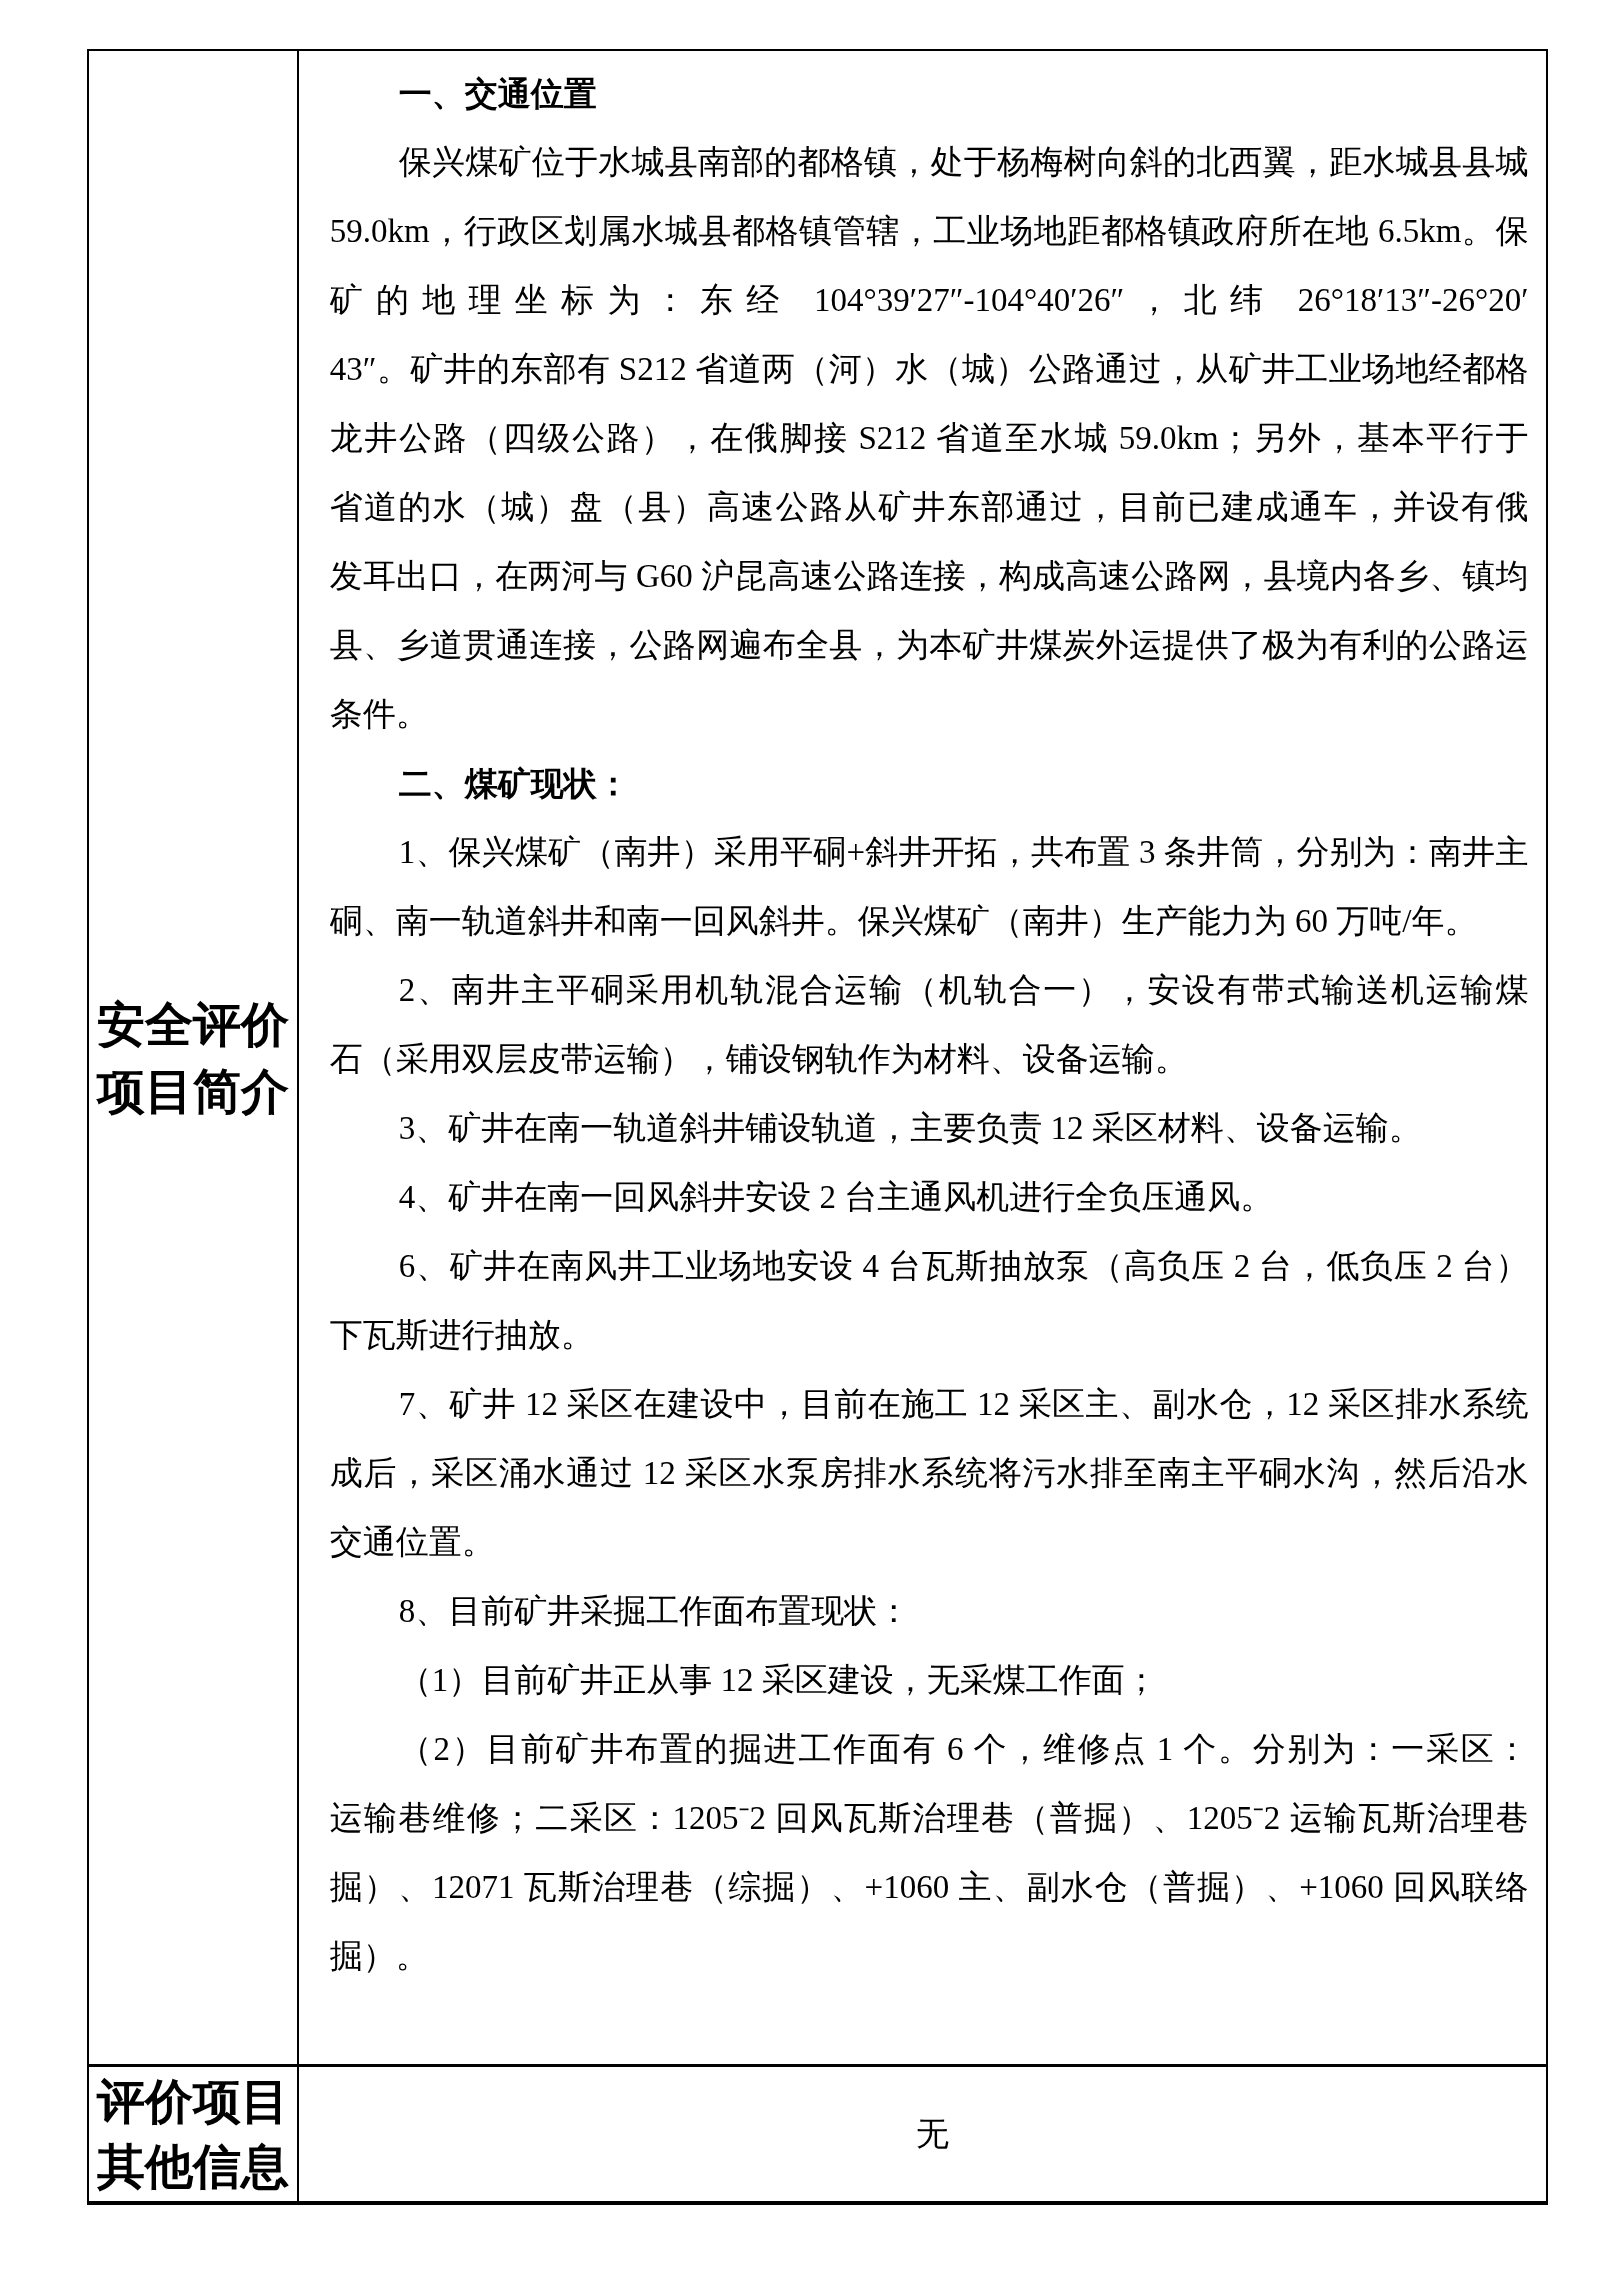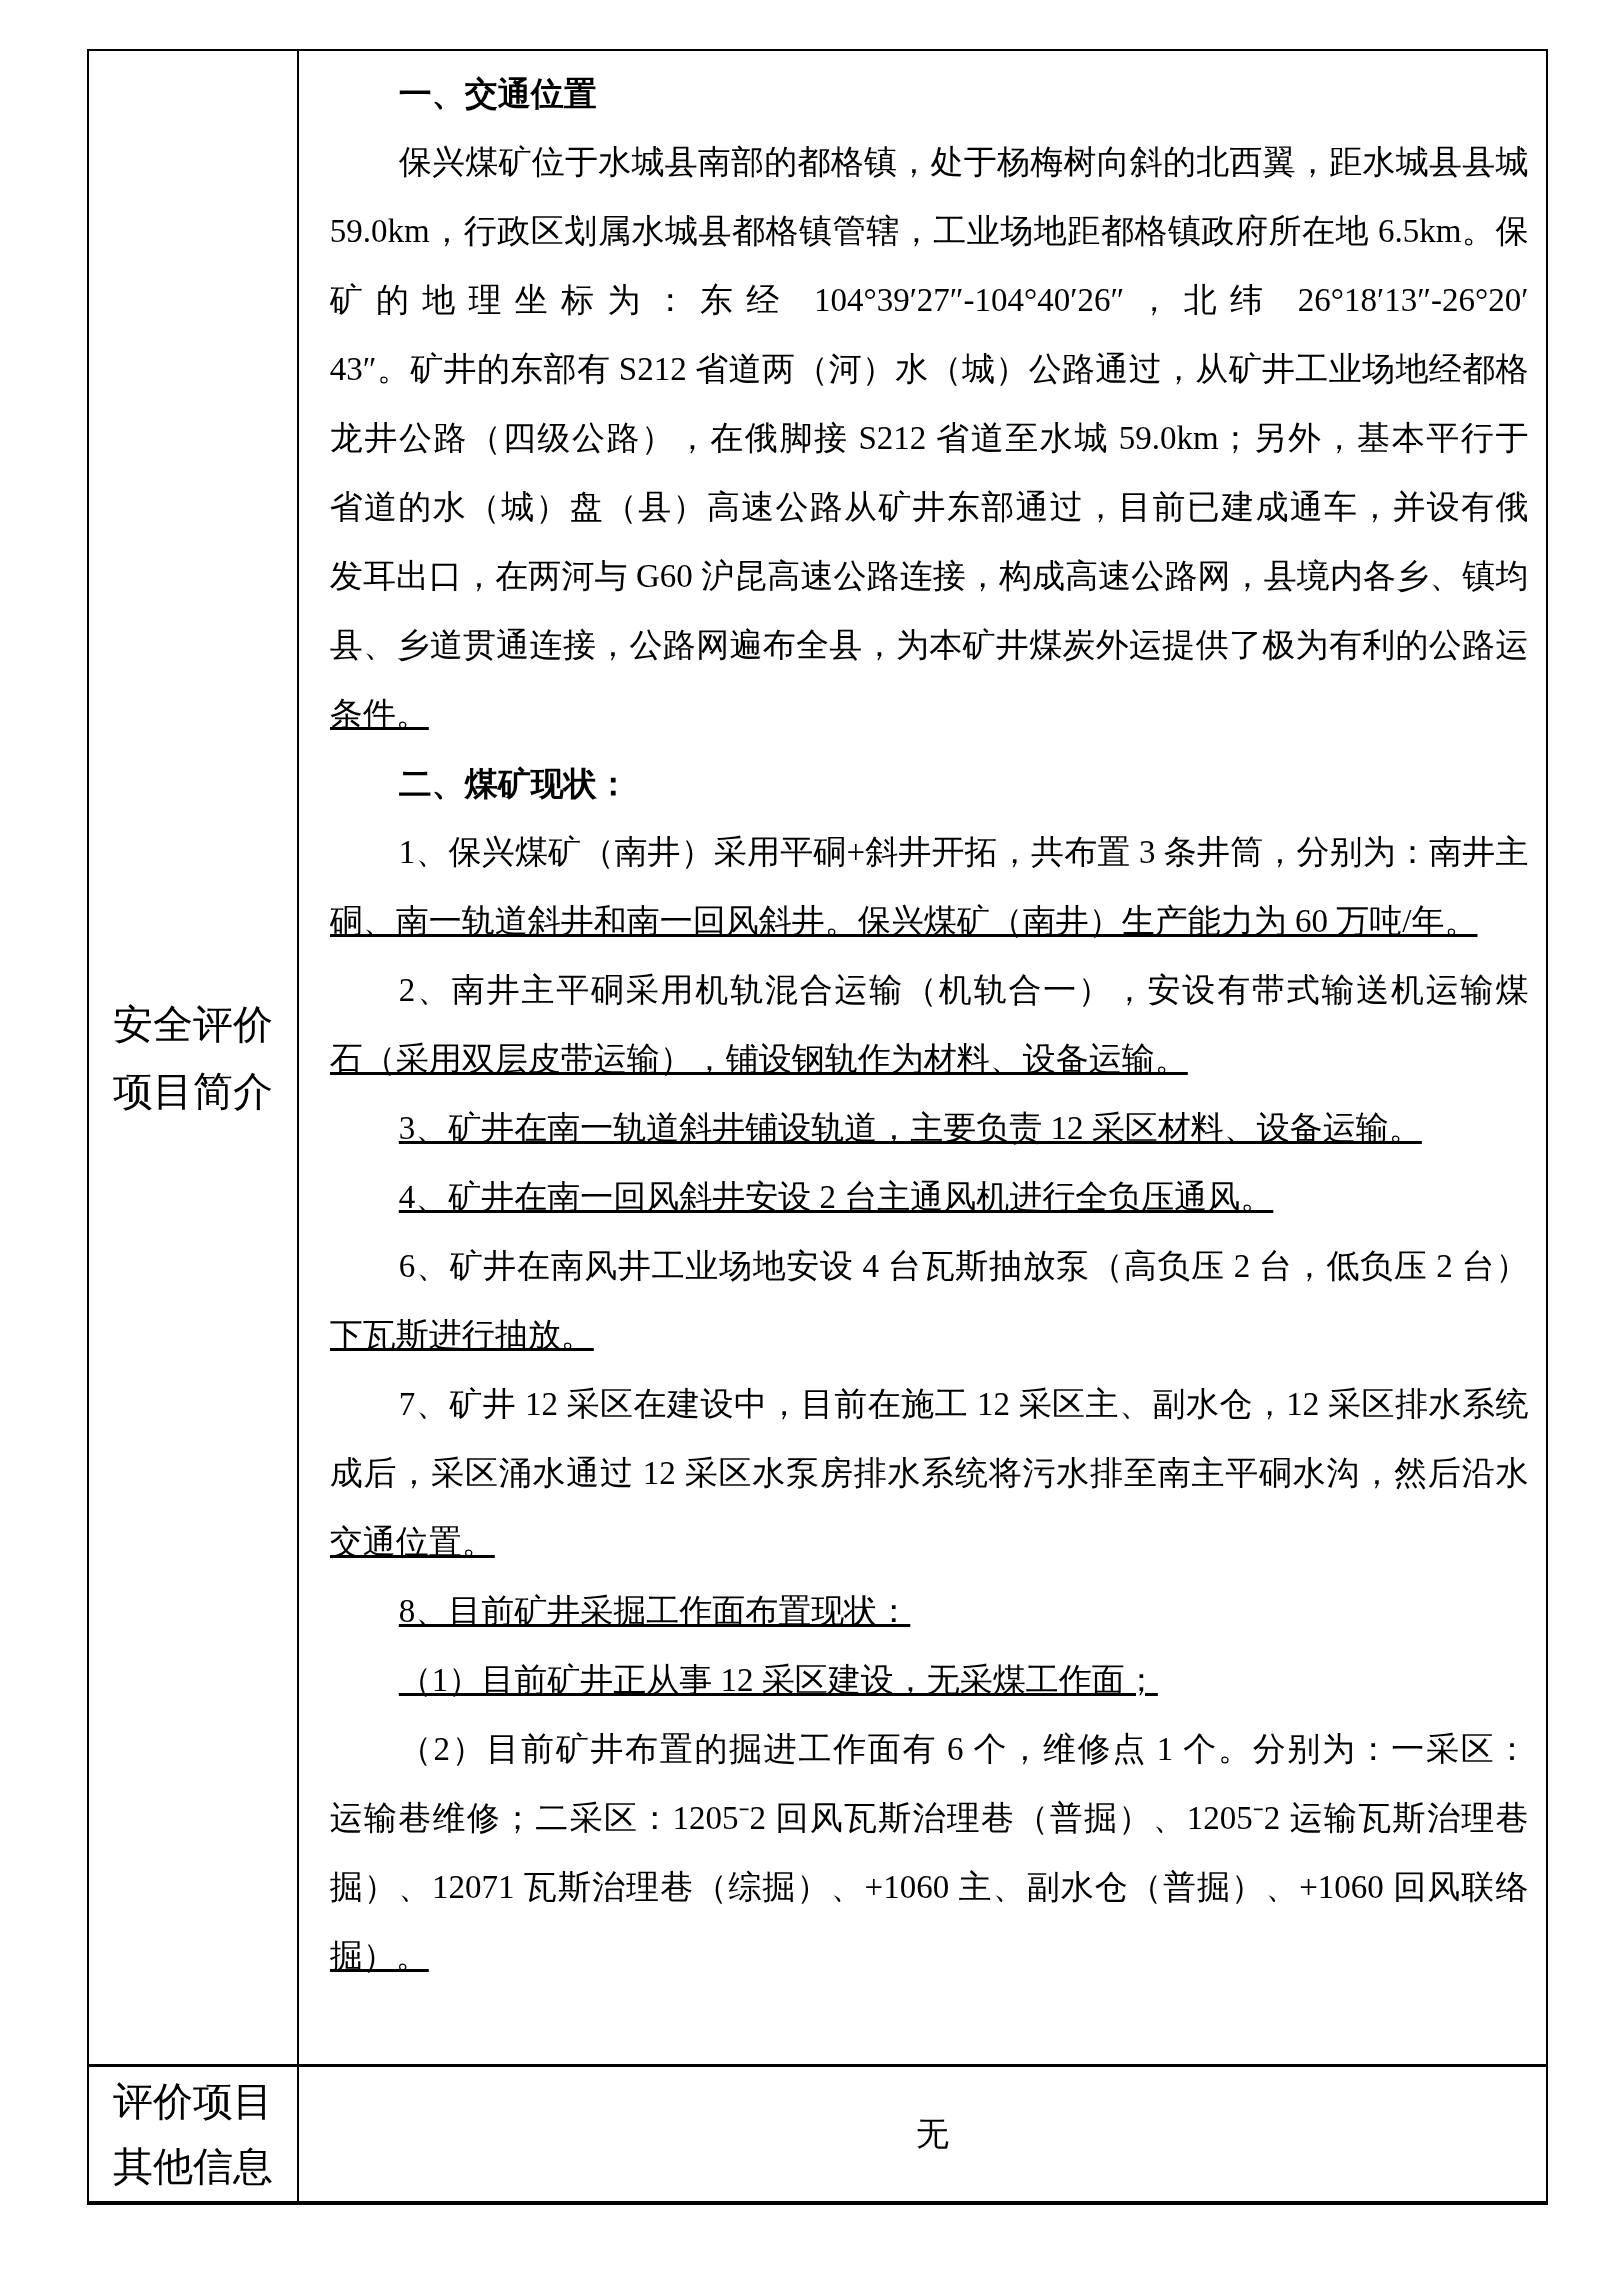--- a/index.html
+++ b/index.html
@@ -22,40 +22,40 @@
   }
   .row{display:flex;min-height:0;}
   .row1{height:2013px;}
   .row2{flex:1;border-top:3.9px solid #000;}
   .label-cell{
     flex:0 0 208px;width:208px;
     border-right:2px solid #000;
     display:flex;flex-direction:column;
     align-items:center;justify-content:center;
     font-family:"Liberation Sans",sans-serif;
-    font-weight:normal;
-    font-size:40px;
+    font-weight:bold;
+    font-size:48px;
   }
   .row1 .label-cell .lab{line-height:67px;}
   .row2 .label-cell .lab{line-height:65px;}
   .content-cell{
     flex:1;min-width:0;
     padding:7.8px 17.6px 0 10.8px;
     box-sizing:border-box;
     margin-left:20px;
   }
   .line{
     font-size:33px;
     line-height:69px;height:69px;
     text-align:justify;
     white-space:normal;
     overflow:hidden;
   }
   .line.j{text-align-last:justify;}
-  .line.l{text-align-last:left;text-decoration:underline;}
+  .line.l{text-align-last:left;}
   .line.h{
     font-family:"Liberation Sans",sans-serif;
     font-weight:bold;
     text-align-last:left;
   }
   .ind{text-indent:69px;}
   .none-cell{
     display:flex;align-items:center;justify-content:center;
     font-size:33px;
     padding:0;

